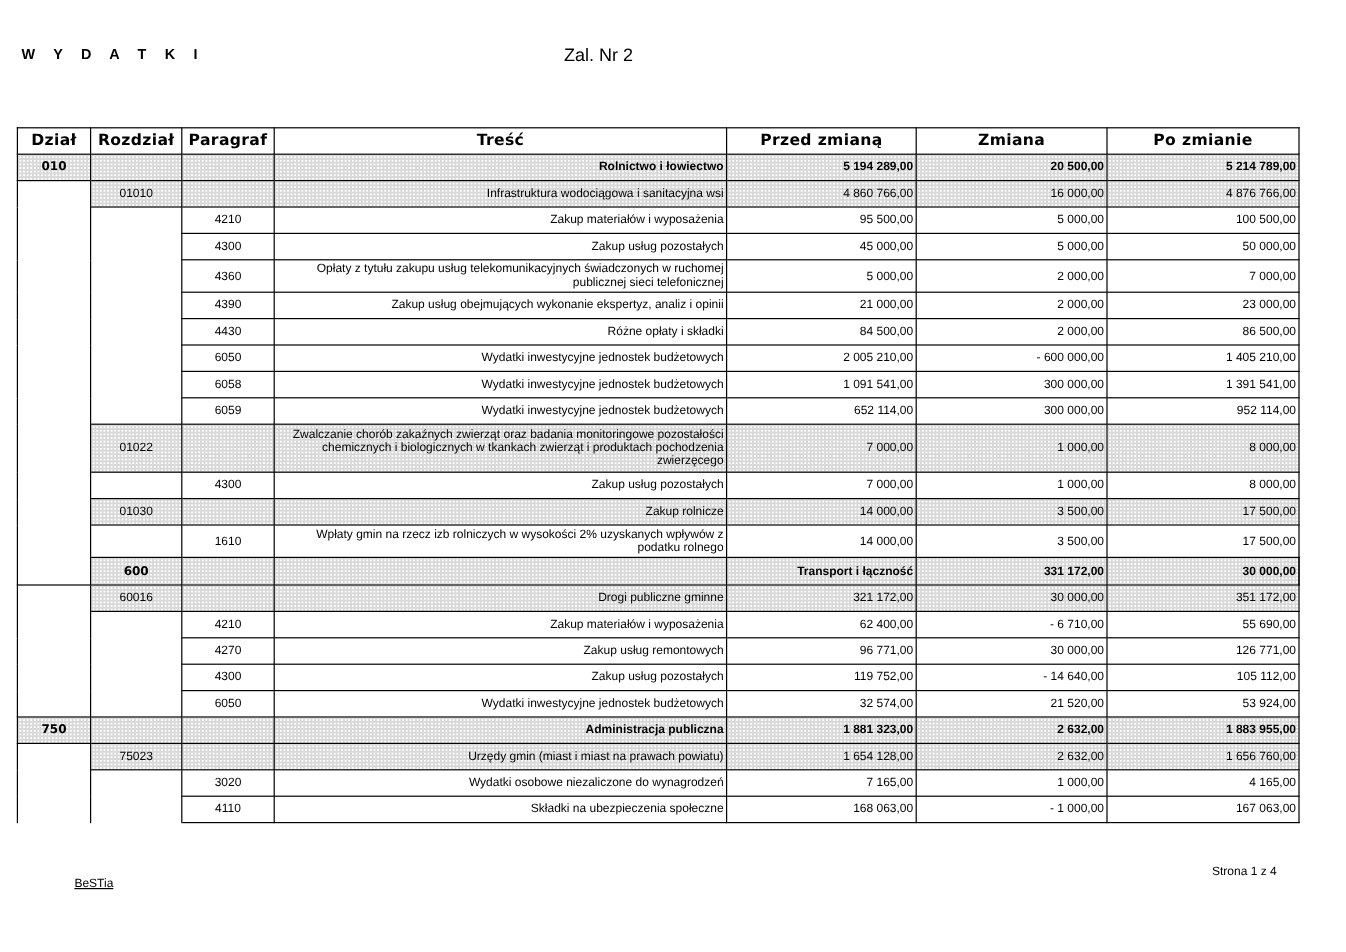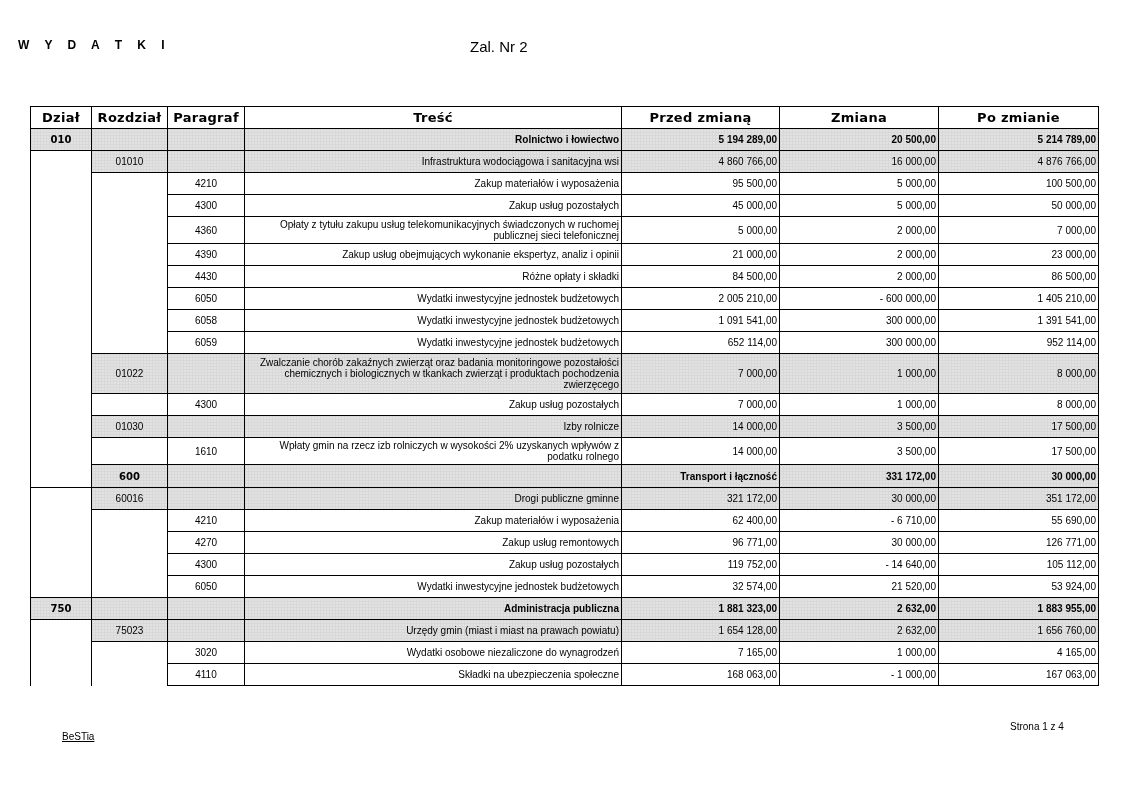--- a/index.html
+++ b/index.html
@@ -1,19 +1,19 @@
 <!DOCTYPE html>
 <html><head>
 <meta charset="utf-8">
 <style>
   html, body { margin:0; padding:0; background:#ffffff; }
   body { width:1122px; height:793px; position:relative; overflow:hidden; font-family:"Liberation Sans", sans-serif; color:#000; }
   .title { position:absolute; left:18px; top:38px; font-size:12px; font-weight:bold; letter-spacing:6px;text-align:center; }
   .attach { position:absolute; left:470px; top:38px; font-size:15px; }
-  table.budget { position:absolute; left:14px; top:106px; border-collapse:collapse; table-layout:fixed; width:1068px;margin-left:16px; }
+  table.budget { position:absolute; left:14px; top:106px; border-collapse:collapse; table-layout:fixed; width:1068px; }
   table.budget th, table.budget td { border:1px solid #000; padding:0 2px; font-size:10px; line-height:11px; overflow:hidden; }
   table.budget th { height:21px; font-size:13px; font-weight:bold; text-align:center; font-family:"DejaVu Sans", sans-serif; letter-spacing:0.3px; }
   td.c { text-align:center; }
   td.r { text-align:right; }
   td.l { text-align:right; }
   td.empty { border-bottom:none; border-top:none; }
   tr.h22 td { height:21px; }
   tr.h27 td { height:26px; }
   tr.h40 td { height:39px; }
   .shade { background-color:#d8d8d8;
@@ -153,21 +153,21 @@
       <td class="c">4300</td>
       <td class="l">Zakup usług pozostałych</td>
       <td class="r">7 000,00</td>
       <td class="r">1 000,00</td>
       <td class="r">8 000,00</td>
     </tr>
 
     <tr class="h22">
       <td class="c shade">01030</td>
       <td class="shade"></td>
-      <td class="l shade">Izby rolnicze</td>
+      <td class="l shade">Zakup rolnicze</td>
       <td class="r shade">14 000,00</td>
       <td class="r shade">3 500,00</td>
       <td class="r shade">17 500,00</td>
     </tr>
 
     <tr class="h27">
       <td></td>
       <td class="c">1610</td>
       <td class="l">Wpłaty gmin na rzecz izb rolniczych w wysokości 2% uzyskanych wpływów z podatku rolnego</td>
       <td class="r">14 000,00</td>

